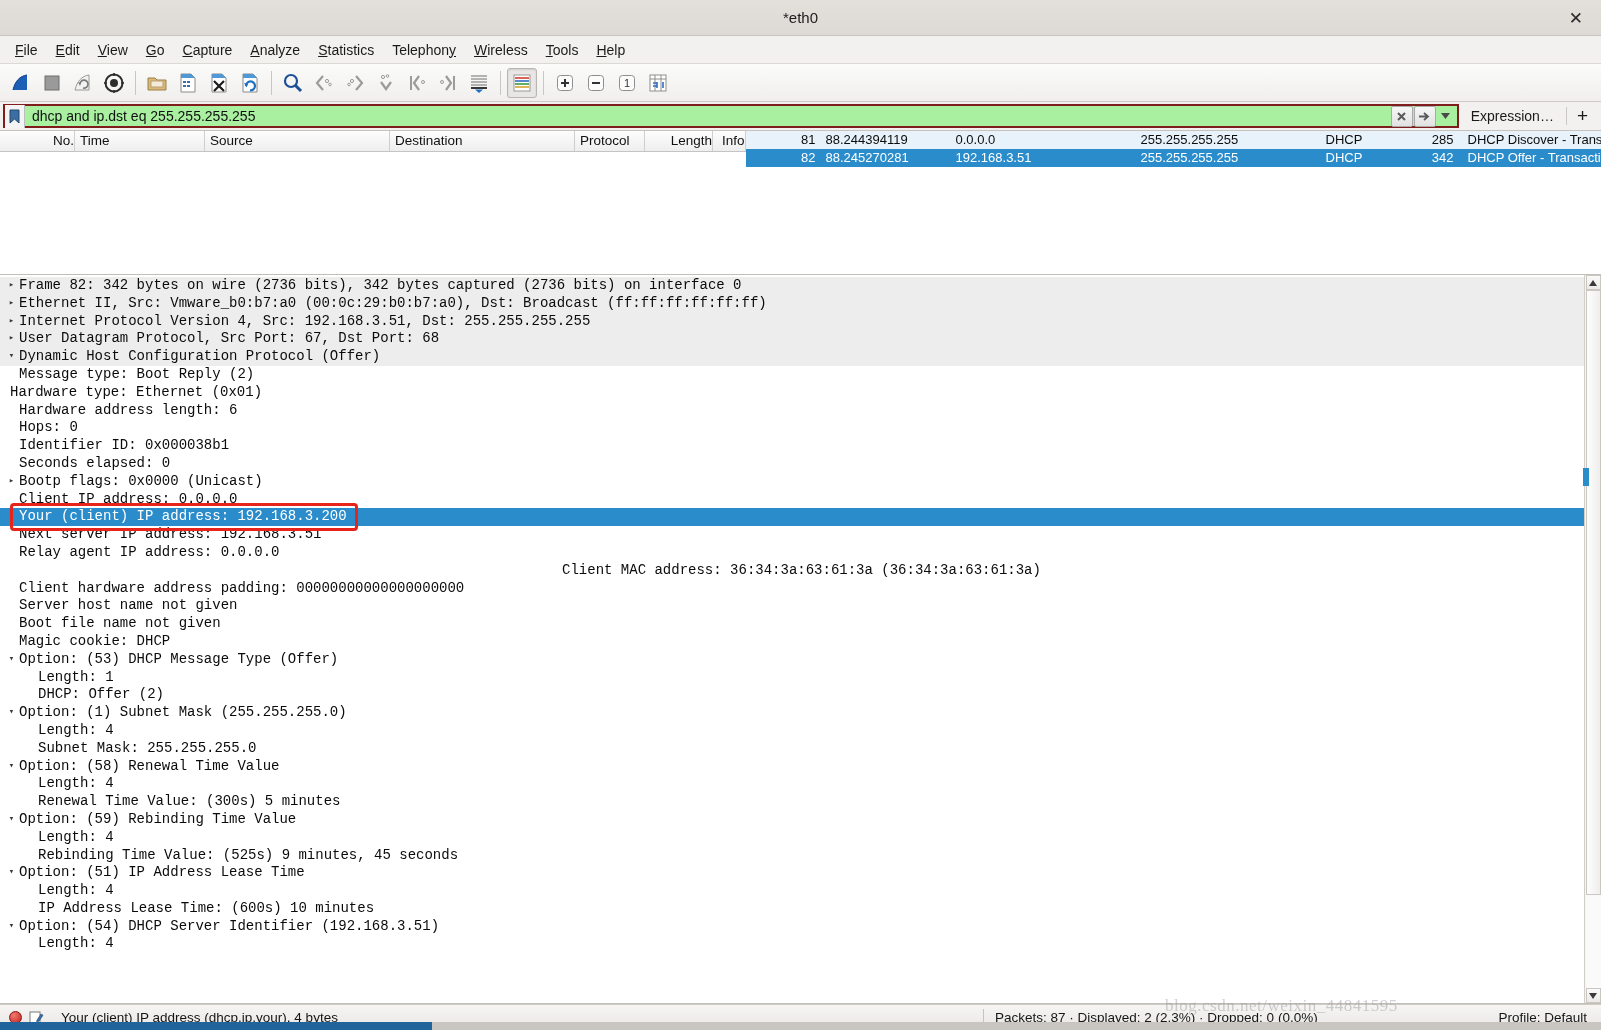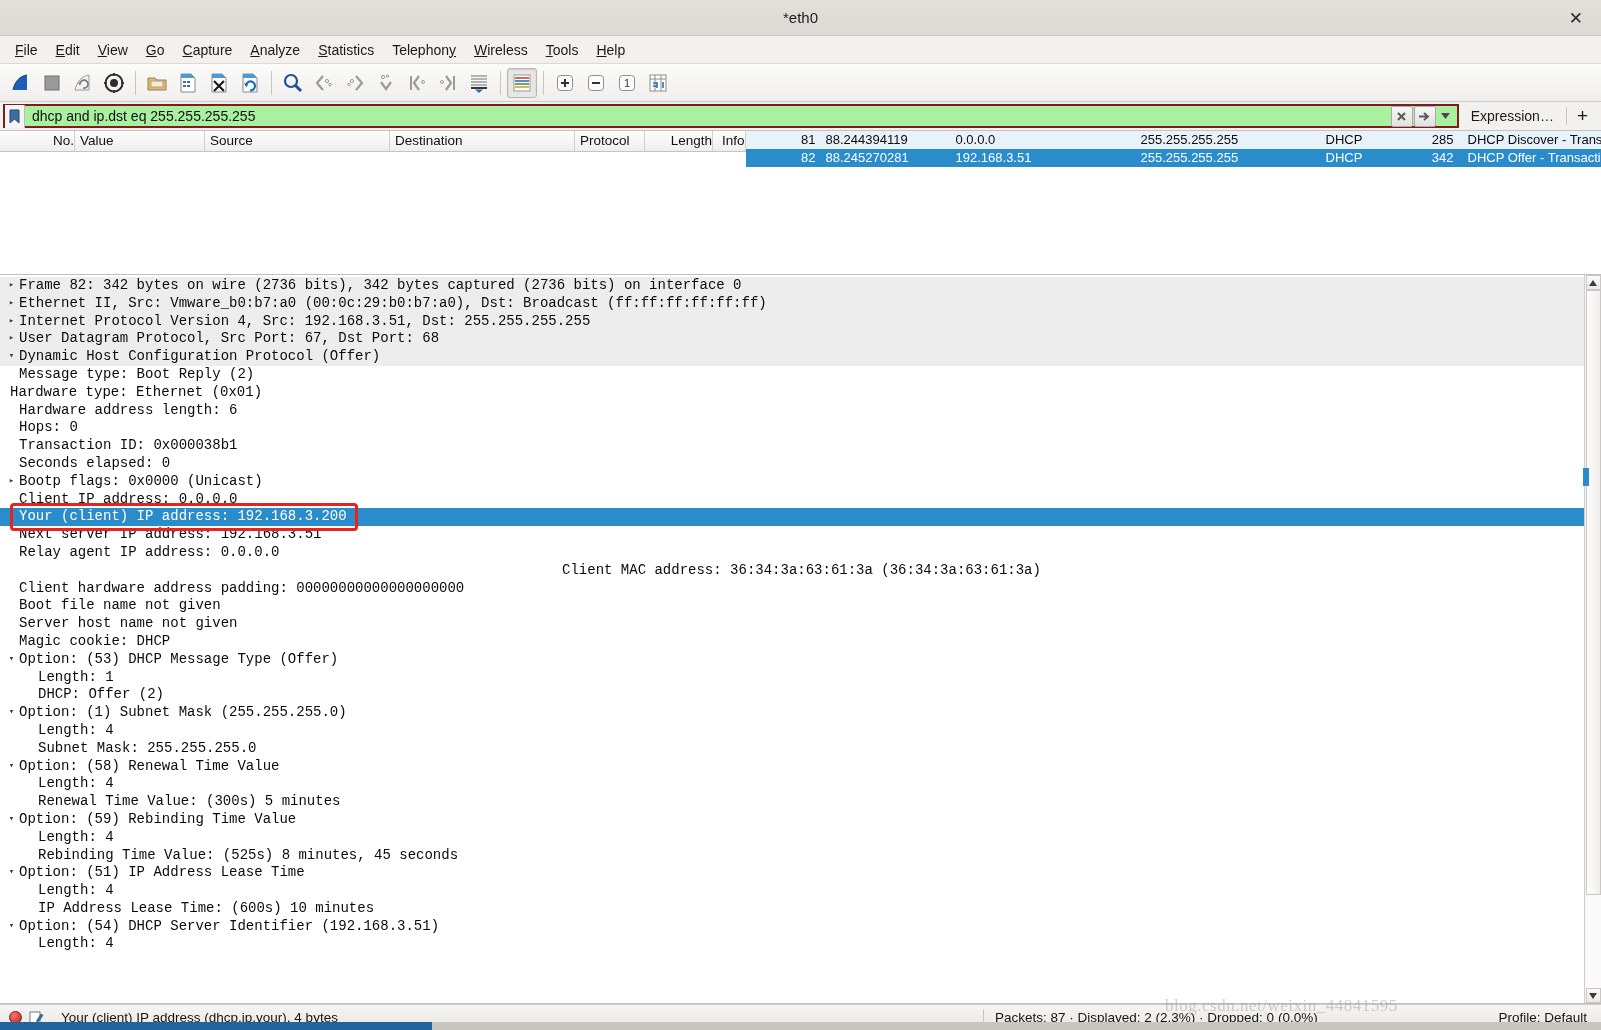--- a/index.html
+++ b/index.html
@@ -443,21 +443,21 @@
       </div>
     </div>
     <div class="expr-btn">Expression…</div>
     <div class="v-div"></div>
     <div class="plus-btn">+</div>
   </div>
 
   <div class="packet-list">
     <div class="pl-header">
       <div class="cell c-no">No.</div>
-      <div class="cell c-time">Value</div>
+      <div class="cell c-time">Time</div>
       <div class="cell c-src">Source</div>
       <div class="cell c-dst">Destination</div>
       <div class="cell c-proto">Protocol</div>
       <div class="cell c-len">Length</div>
       <div class="cell c-info">Info</div>
     </div>
     <div class="pl-body">
       <div class="pl-row r-odd">
         <div class="cell c-no">81</div>
         <div class="cell c-time">88.244394119</div>
@@ -512,21 +512,21 @@
         <div class="d-row" style="padding-left: 23px;">
           <span class="tw" style="margin-left: -19px;"></span>
           <span>Hardware address length: 6</span>
         </div>
         <div class="d-row" style="padding-left: 23px;">
           <span class="tw" style="margin-left: -19px;"></span>
           <span>Hops: 0</span>
         </div>
         <div class="d-row" style="padding-left: 23px;">
           <span class="tw" style="margin-left: -19px;"></span>
-          <span>Transaction ID: 0x000038b1</span>
+          <span>Identifier ID: 0x000038b1</span>
         </div>
         <div class="d-row" style="padding-left: 23px;">
           <span class="tw" style="margin-left: -19px;"></span>
           <span>Seconds elapsed: 0</span>
         </div>
         <div class="d-row" style="padding-left: 23px;">
           <span class="tw" style="margin-left: -19px;">▸</span>
           <span>Bootp flags: 0x0000 (Unicast)</span>
         </div>
         <div class="d-row" style="padding-left: 23px;">
@@ -548,25 +548,25 @@
         <div class="d-row" style="padding-left: 23px; justify-content: center;">
           <span class="tw" style="margin-left: -19px;"></span>
           <span>Client MAC address: 36:34:3a:63:61:3a (36:34:3a:63:61:3a)</span>
         </div>
         <div class="d-row" style="padding-left: 23px;">
           <span class="tw" style="margin-left: -19px;"></span>
           <span>Client hardware address padding: 00000000000000000000</span>
         </div>
         <div class="d-row" style="padding-left: 23px;">
           <span class="tw" style="margin-left: -19px;"></span>
+          <span>Server host name not given</span>
+        </div>
+        <div class="d-row" style="padding-left: 23px;">
+          <span class="tw" style="margin-left: -19px;"></span>
           <span>Boot file name not given</span>
-        </div>
-        <div class="d-row" style="padding-left: 23px;">
-          <span class="tw" style="margin-left: -19px;"></span>
-          <span>Server host name not given</span>
         </div>
         <div class="d-row" style="padding-left: 23px;">
           <span class="tw" style="margin-left: -19px;"></span>
           <span>Magic cookie: DHCP</span>
         </div>
         <div class="d-row" style="padding-left: 23px;">
           <span class="tw" style="margin-left: -19px;">▾</span>
           <span>Option: (53) DHCP Message Type (Offer)</span>
         </div>
         <div class="d-row" style="padding-left: 42px;">
@@ -604,21 +604,21 @@
         <div class="d-row" style="padding-left: 23px;">
           <span class="tw" style="margin-left: -19px;">▾</span>
           <span>Option: (59) Rebinding Time Value</span>
         </div>
         <div class="d-row" style="padding-left: 42px;">
           <span class="tw" style="margin-left: -19px;"></span>
           <span>Length: 4</span>
         </div>
         <div class="d-row" style="padding-left: 42px;">
           <span class="tw" style="margin-left: -19px;"></span>
-          <span>Rebinding Time Value: (525s) 8 minutes, 45 seconds</span>
+          <span>Rebinding Time Value: (525s) 9 minutes, 45 seconds</span>
         </div>
         <div class="d-row" style="padding-left: 23px;">
           <span class="tw" style="margin-left: -19px;">▾</span>
           <span>Option: (51) IP Address Lease Time</span>
         </div>
         <div class="d-row" style="padding-left: 42px;">
           <span class="tw" style="margin-left: -19px;"></span>
           <span>Length: 4</span>
         </div>
         <div class="d-row" style="padding-left: 42px;">

